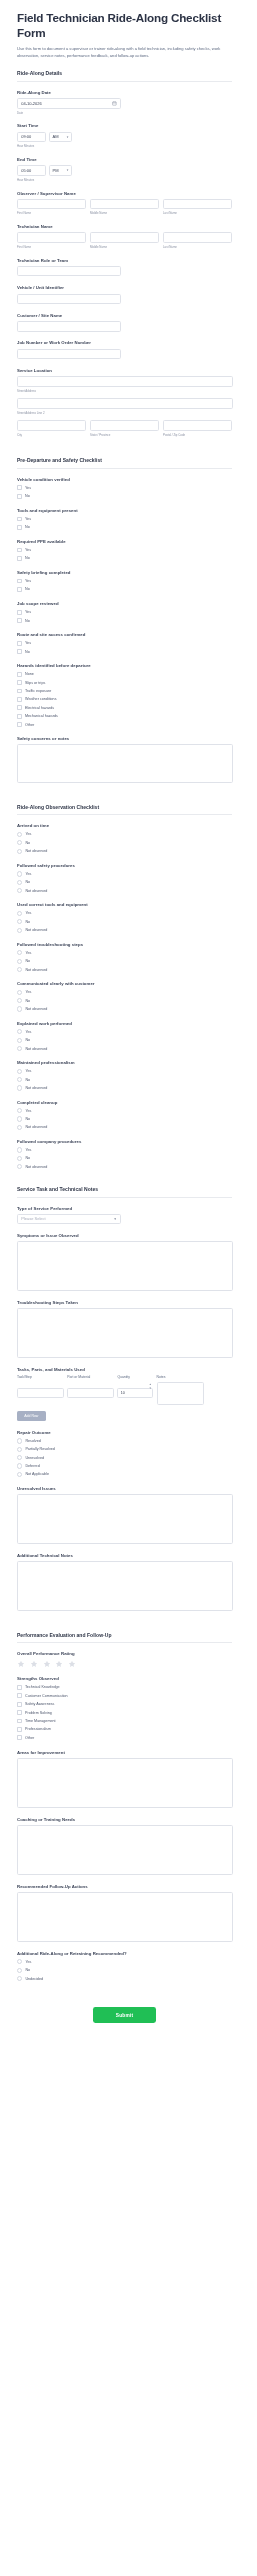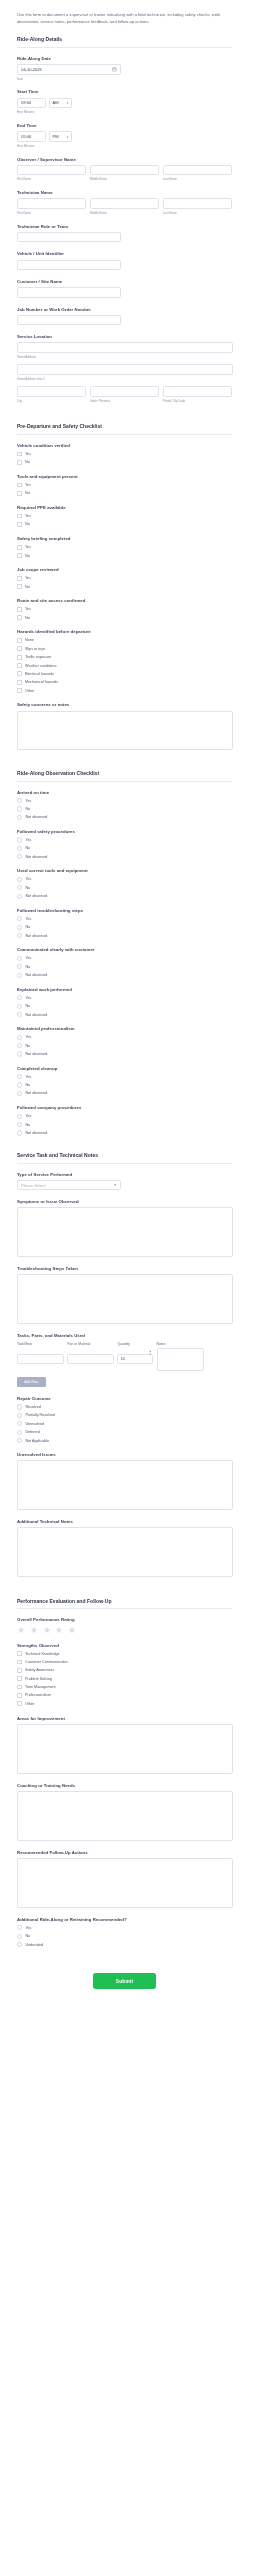--- a/index.html
+++ b/index.html
@@ -186,20 +186,21 @@
     padding: 5.6px 22.5px; cursor: pointer; letter-spacing: 0.2px;
   }
   .gap-lg { height: 11.3px; }
   .gap-md { height: 7.2px; }
 </style>
 </head>
 <body>
 
 <div class="form-wrap">
 
+  <div class="form-title">Field Technician Ride-Along Checklist Form</div>
   <div class="form-subtitle">Use this form to document a supervisor or trainer ride-along with a field technician, including safety checks, work observation, service notes, performance feedback, and follow-up actions.</div>
 
   <div class="section">
     <div class="section-head">Ride-Along Details</div>
 
     <div class="field">
       <label class="field-label">Ride-Along Date</label>
       <div class="date-row">
         <input class="inp" type="text" value="04-10-2026" style="">
         <svg class="date-icon" viewBox="0 0 16 16" fill="none" stroke="currentColor" stroke-width="1.4">

